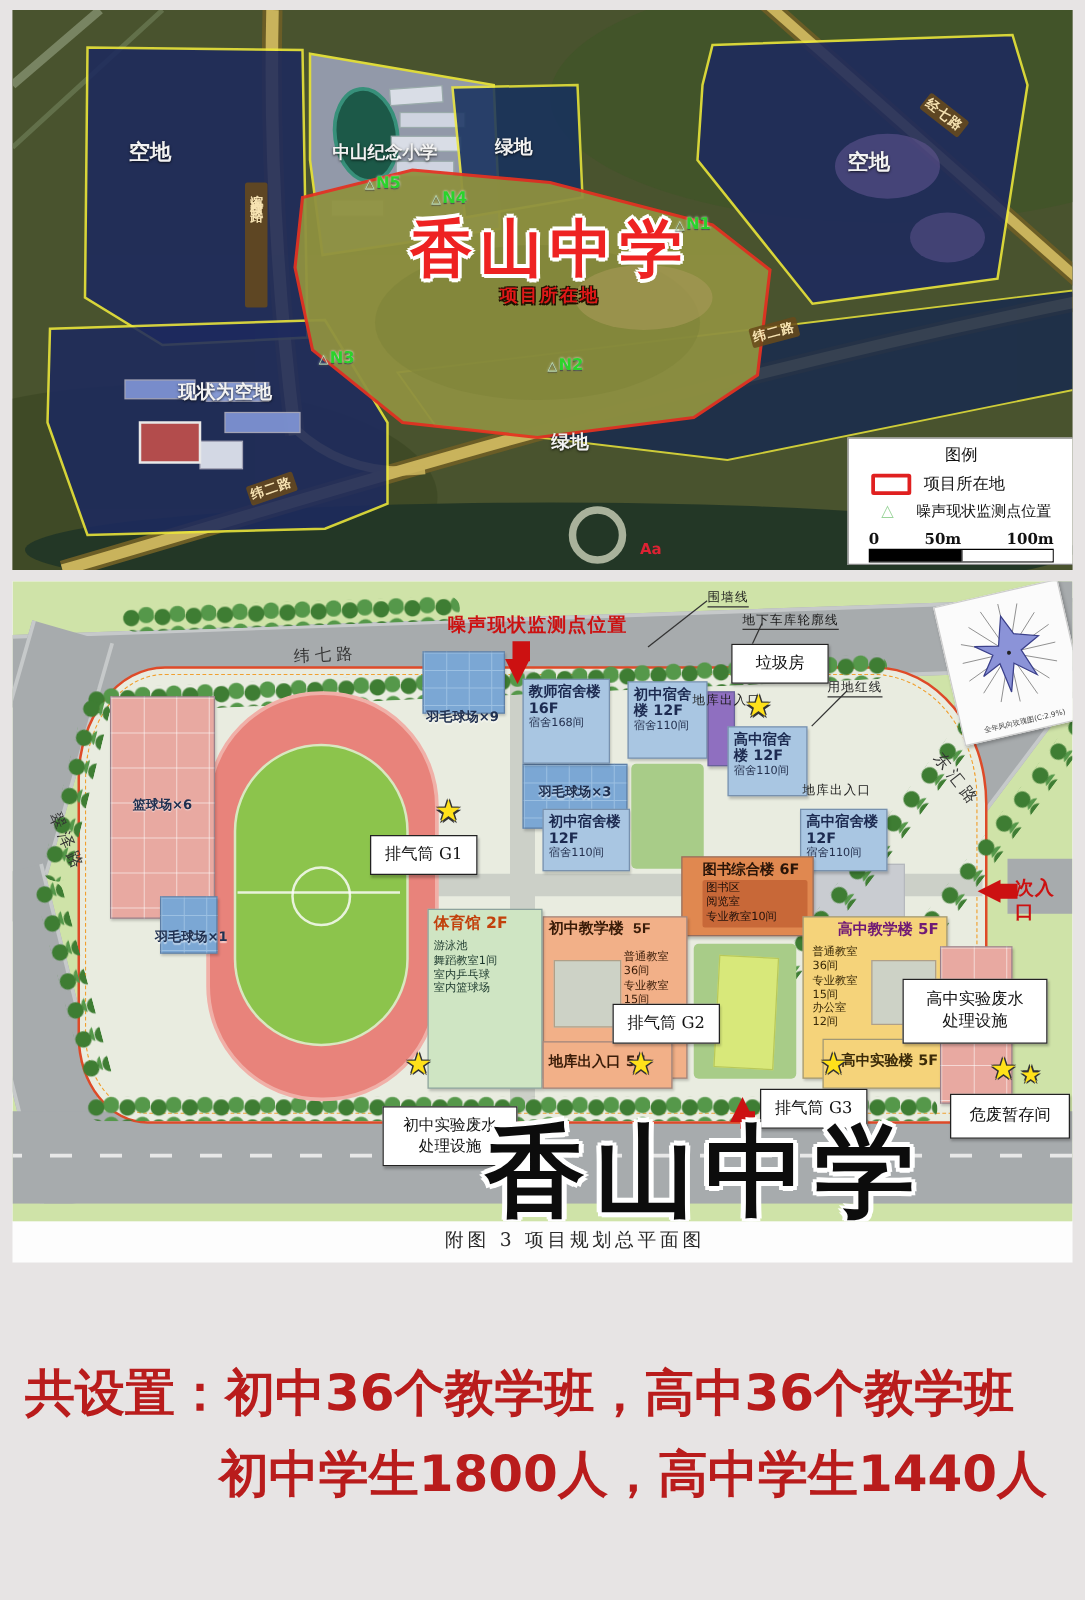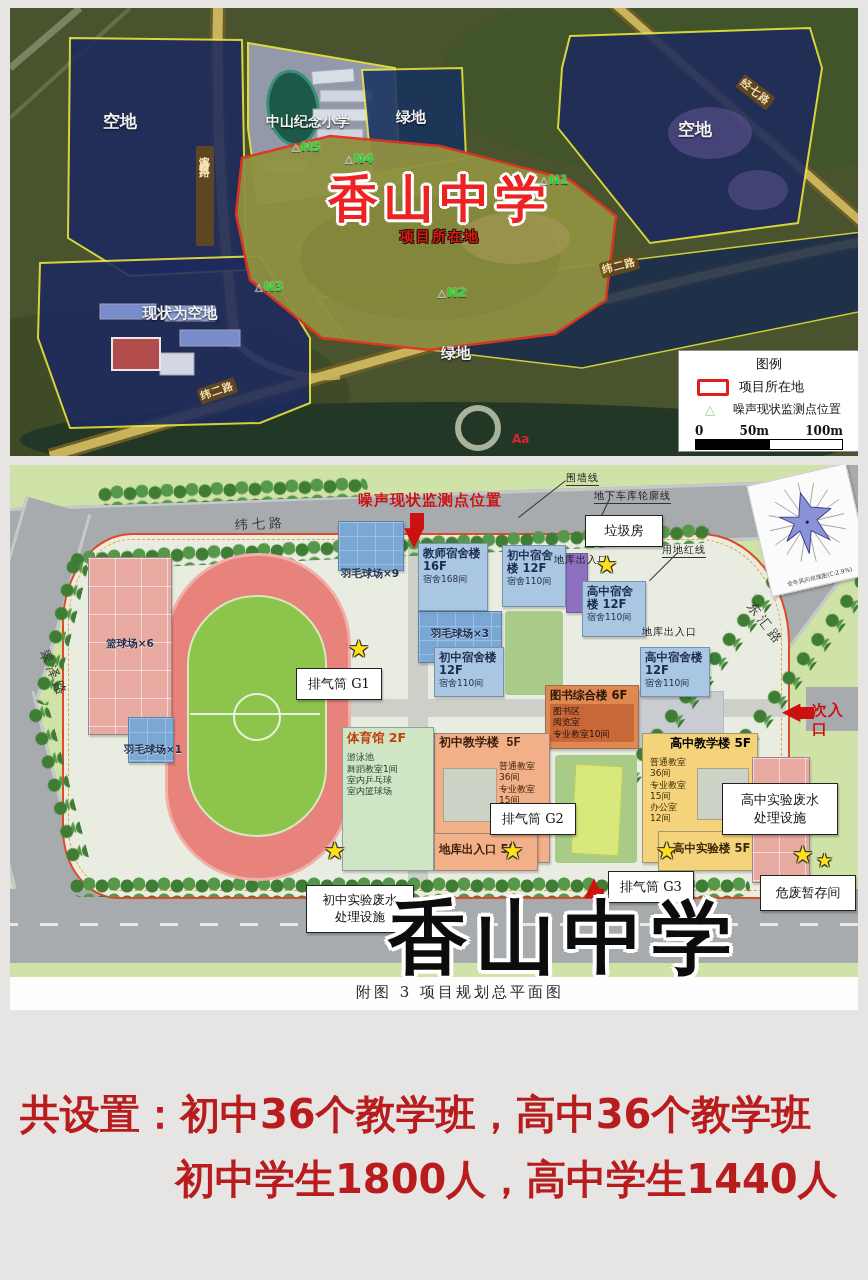--- a/index.html
+++ b/index.html
@@ -228,21 +228,21 @@
       </div>
       <div class="abs bldg c-blue" style="left:424px;top:182px;width:68px;height:48px;">
         <div class="b-title"><span>初中宿舍楼</span> <span>12F</span></div>
         <div class="b-detail">宿舍110间</div>
       </div>
       <div class="abs c-garden" style="left:495px;top:146px;width:58px;height:84px;border-radius:4px;"></div>
       <div class="abs bldg c-blue" style="left:630px;top:182px;width:68px;height:48px;">
         <div class="b-title"><span>高中宿舍楼</span> <span>12F</span></div>
         <div class="b-detail">宿舍110间</div>
       </div>
-      <div class="abs bldg c-dorange" style="left:535px;top:220px;width:92px;height:62px;">
+      <div class="abs bldg c-dorange" style="left:535px;top:220px;width:92px;height:62px;padding-left:12px;">
         <div class="b-title" style="color:#2a1508;"><span>图书综合楼</span>&nbsp;<span>6F</span></div>
         <div class="b-detail" style="background:#c86838;color:#20100a;margin:2px 4px;border-radius:2px;padding:2px 3px;">图书区
 阅览室
 专业教室10间</div>
       </div>
       <div class="abs bldg c-orange" style="left:424px;top:268px;width:114px;height:128px;">
         <div class="b-title" style="color:#3a1c08;font-size:12px;font-family:Liberation Mono, monospace;"><span>初中教学楼</span> <span>5F</span></div>
         <div class="b-detail abs" style="right:2px;top:26px;width:46px;color:#3a1c08;">普通教室
 36间
 专业教室
@@ -255,21 +255,21 @@
         <div class="b-title" style="color:#c2410c;font-size:12.5px;"><span>体育馆</span> <span>2F</span></div>
         <div class="b-detail" style="margin-top:6px;color:#1d3a2e;">游泳池
 舞蹈教室1间
 室内乒乓球
 室内篮球场</div>
       </div>
       <div class="abs c-garden" style="left:545px;top:290px;width:82px;height:108px;border-radius:4px;">
         <div class="abs" style="left:18px;top:10px;width:46px;height:88px;background:#d8e87a;border:1px solid #b8c85a;transform:rotate(3deg);"></div>
       </div>
       <div class="abs bldg c-yellow" style="left:632px;top:268px;width:114px;height:128px;">
-        <div class="b-title" style="color:#000000;font-size:12px;text-align:right;padding-right:6px;"><span>高中教学楼</span> <span>5F</span></div>
+        <div class="b-title" style="color:#701a75;font-size:12px;text-align:right;padding-right:6px;"><span>高中教学楼</span> <span>5F</span></div>
         <div class="b-detail abs" style="left:3px;top:22px;width:46px;color:#3a2a08;">普通教室
 36间
 专业教室
 15间
 办公室
 12间</div>
         <div class="abs" style="right:8px;top:34px;width:50px;height:50px;background:#cdd2c6;border:1px solid #b0a088;"></div>
       </div>
       <div class="abs bldg c-orange" style="left:424px;top:368px;width:102px;height:36px;">
         <div class="b-title" style="color:#3a1c08;padding-top:9px;"><span>地库出入口</span> <span>5F</span></div>

